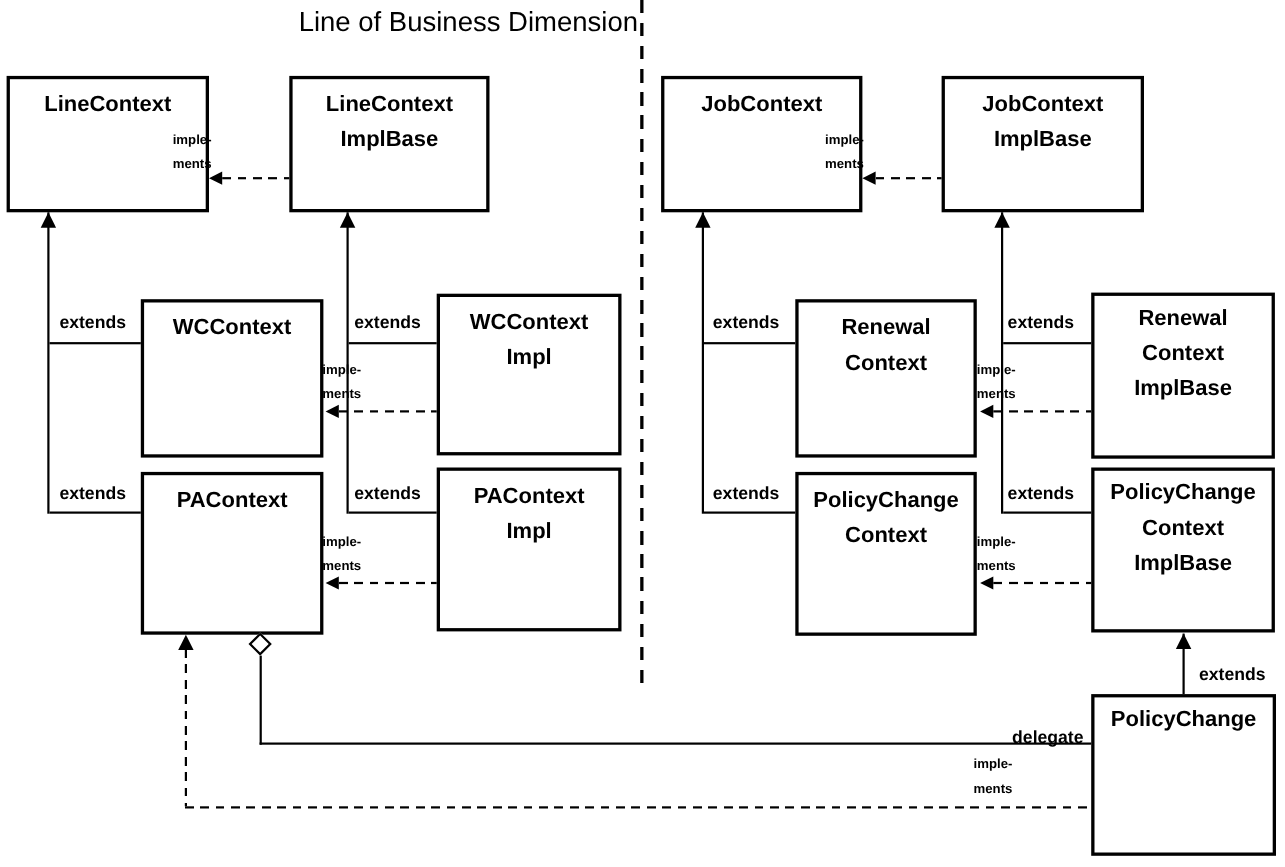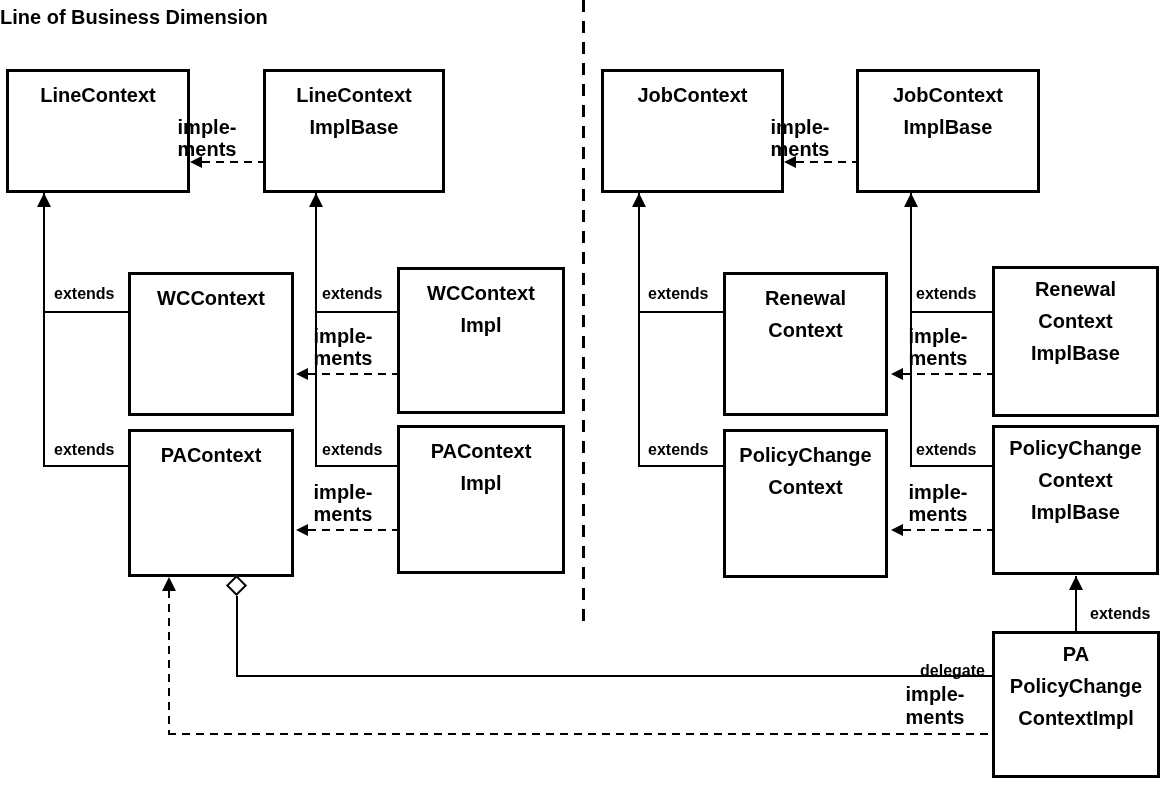--- a/index.html
+++ b/index.html
@@ -1,33 +1,33 @@
 <!DOCTYPE html>
 <html><head>
 <meta charset="utf-8">
 <style>
   html,body { margin:0; padding:0; background:#fff; }
   .canvas {
     position:relative; width:1168px; height:788px; background:#ffffff;
     font-family:"Liberation Sans", sans-serif; color:#000; overflow:hidden;
   }
-  .title { position:absolute; font-size:20px; font-weight:bold; text-align:left; white-space:nowrap; }
+  .title { position:absolute; font-size:25px; font-weight:normal; text-align:right; white-space:nowrap; }
   .box {
     position:absolute; border:3px solid #000; background:#fff; box-sizing:border-box;
     text-align:center; font-size:20px; font-weight:bold; line-height:32px; padding-top:7px;
   }
   .hline { position:absolute; height:2px; background:#000; }
   .vline { position:absolute; width:2px; background:#000; }
   .hdash { position:absolute; height:2px; background:repeating-linear-gradient(90deg,#000 0 8px,transparent 8px 14px); }
   .vdash { position:absolute; width:2px; background:repeating-linear-gradient(180deg,#000 0 8px,transparent 8px 14px); }
   .sep   { position:absolute; width:3px; background:repeating-linear-gradient(180deg,#000 0 12px,transparent 12px 21px); }
   .arr-up   { position:absolute; width:0; height:0; border-left:7px solid transparent; border-right:7px solid transparent; border-bottom:14px solid #000; }
   .arr-left { position:absolute; width:0; height:0; border-top:6px solid transparent; border-bottom:6px solid transparent; border-right:12px solid #000; }
   .elabel { position:absolute; font-size:16px; font-weight:bold; line-height:16px; white-space:nowrap; }
-  .ilabel { position:absolute; width:100px; font-size:20px; font-weight:bold; line-height:22px; text-align:center; }
+  .ilabel { position:absolute; width:100px; font-size:12px; font-weight:bold; line-height:22px; text-align:left; }
   .dlabel { position:absolute; width:100px; font-size:16px; font-weight:bold; line-height:16px; text-align:right; }
   .diamond { position:absolute; width:11px; height:11px; border:2px solid #000; background:#fff; transform:rotate(45deg); }
 </style>
 </head>
 <body>
 
 <div class="canvas">
 
   <div class="title" style="left:0px;top:6px;width:580px;">Line of Business Dimension</div>
 
@@ -74,23 +74,21 @@
   <div class="box" style="left:723px;top:429px;width:165px;height:149px;">
     <div>PolicyChange</div>
     <div>Context</div>
   </div>
   <div class="box" style="left:992px;top:425px;width:167px;height:150px;padding-top:4px;">
     <div>PolicyChange</div>
     <div>Context</div>
     <div>ImplBase</div>
   </div>
   <div class="box" style="left:992px;top:631px;width:168px;height:147px;padding-top:4px;">
-    <div>PA</div>
     <div>PolicyChange</div>
-    <div>ContextImpl</div>
   </div>
 
   <div class="vline" style="left:43px;top:193px;height:274px;"></div>
   <div class="arr-up" style="left:37px;top:193px;"></div>
   <div class="hline" style="left:45px;top:311px;width:83px;"></div>
   <div class="hline" style="left:45px;top:465px;width:83px;"></div>
   <div class="elabel" style="left:54px;top:286px;">extends</div>
   <div class="elabel" style="left:54px;top:442px;">extends</div>
 
   <div class="vline" style="left:315px;top:193px;height:274px;"></div>

